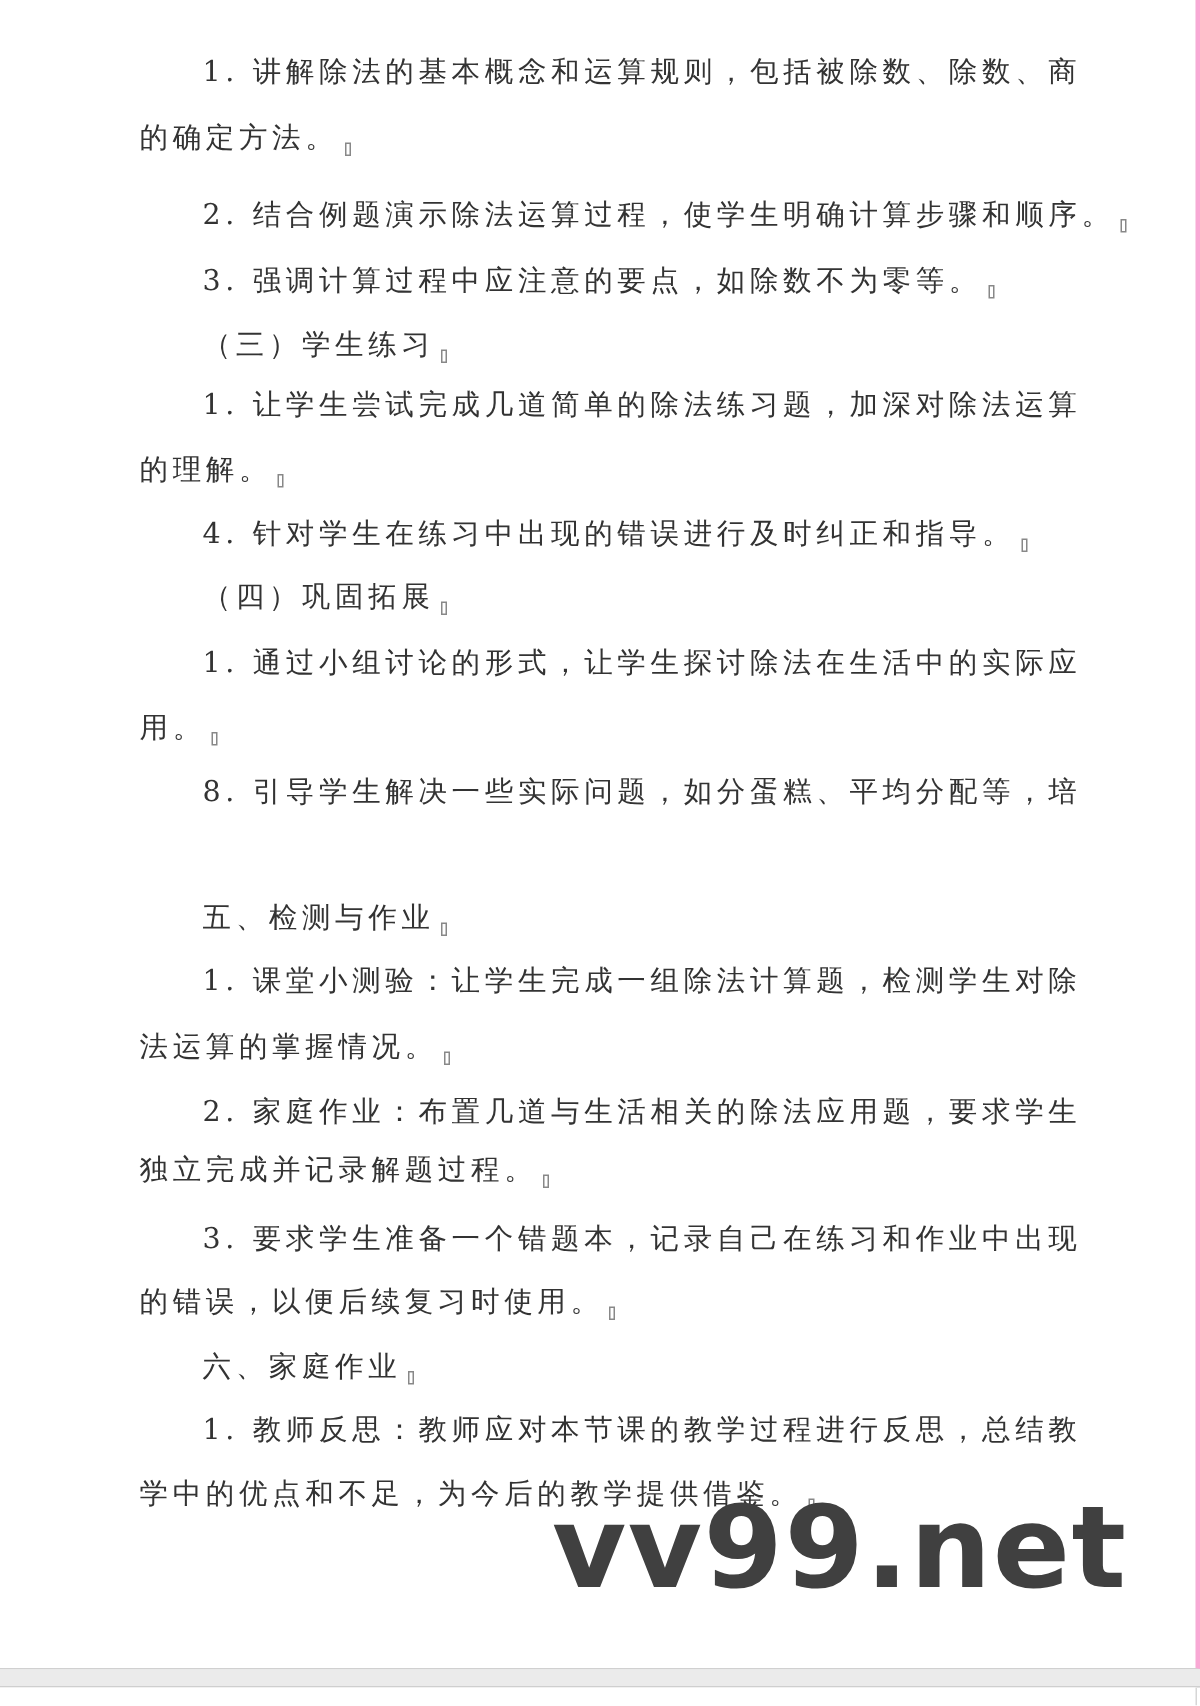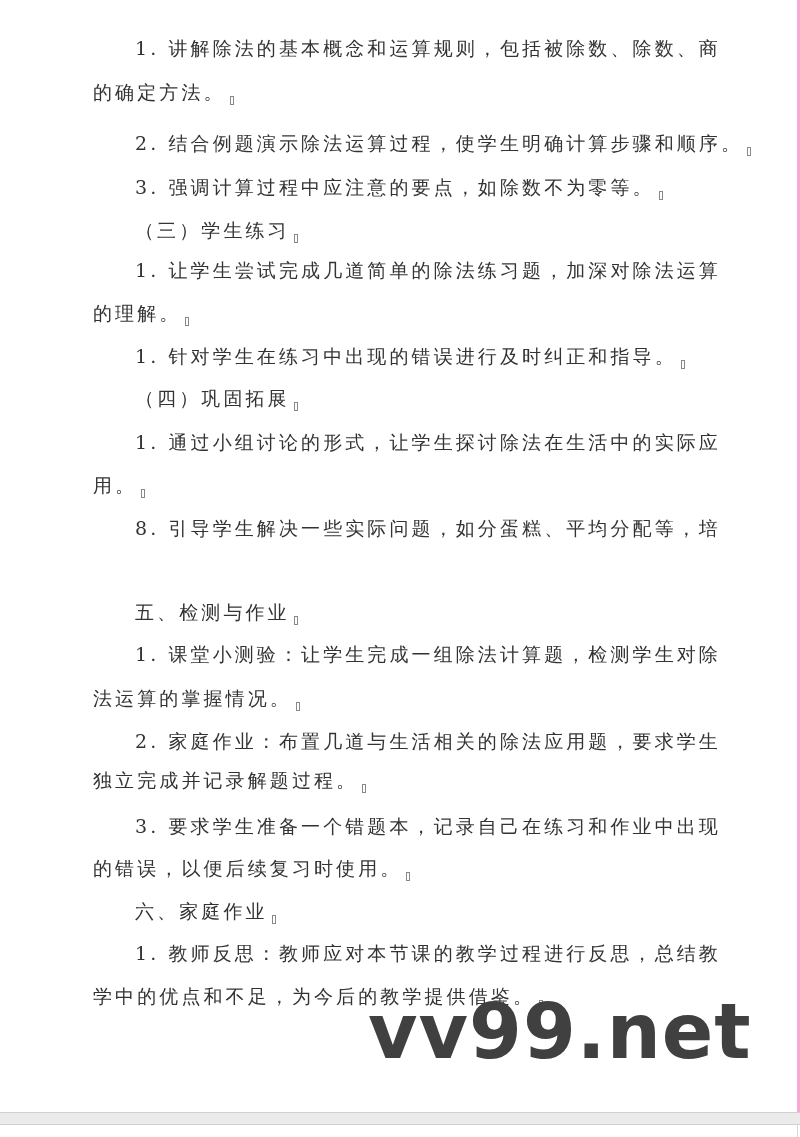--- a/index.html
+++ b/index.html
@@ -23,21 +23,21 @@
 <body>
 
 <div class="page">
   <div class="line ind" style="top:36px"><span>1. 讲解除法的基本概念和运算规则，包括被除数、除数、商</span></div>
   <div class="line cont" style="top:80px"><span>的确定方法。</span><span class="mark"></span></div>
   <div class="line ind" style="top:131px"><span>2. 结合例题演示除法运算过程，使学生明确计算步骤和顺序。</span><span class="mark"></span></div>
   <div class="line ind" style="top:175px"><span>3. 强调计算过程中应注意的要点，如除数不为零等。</span><span class="mark"></span></div>
   <div class="line ind" style="top:218px"><span>（三）学生练习</span><span class="mark"></span></div>
   <div class="line ind" style="top:258px"><span>1. 让学生尝试完成几道简单的除法练习题，加深对除法运算</span></div>
   <div class="line cont" style="top:301px"><span>的理解。</span><span class="mark"></span></div>
-  <div class="line ind" style="top:344px"><span>1. 针对学生在练习中出现的错误进行及时纠正和指导。</span><span class="mark"></span></div>
+  <div class="line ind" style="top:344px"><span>4. 针对学生在练习中出现的错误进行及时纠正和指导。</span><span class="mark"></span></div>
   <div class="line ind" style="top:386px"><span>（四）巩固拓展</span><span class="mark"></span></div>
   <div class="line ind" style="top:430px"><span>1. 通过小组讨论的形式，让学生探讨除法在生活中的实际应</span></div>
   <div class="line cont" style="top:473px"><span>用。</span><span class="mark"></span></div>
   <div class="line ind" style="top:516px"><span>8. 引导学生解决一些实际问题，如分蛋糕、平均分配等，培</span></div>
   <div class="line ind" style="top:600px"><span>五、检测与作业</span><span class="mark"></span></div>
   <div class="line ind" style="top:642px"><span>1. 课堂小测验：让学生完成一组除法计算题，检测学生对除</span></div>
   <div class="line cont" style="top:686px"><span>法运算的掌握情况。</span><span class="mark"></span></div>
   <div class="line ind" style="top:729px"><span>2. 家庭作业：布置几道与生活相关的除法应用题，要求学生</span></div>
   <div class="line cont" style="top:768px"><span>独立完成并记录解题过程。</span><span class="mark"></span></div>
   <div class="line ind" style="top:814px"><span>3. 要求学生准备一个错题本，记录自己在练习和作业中出现</span></div>

